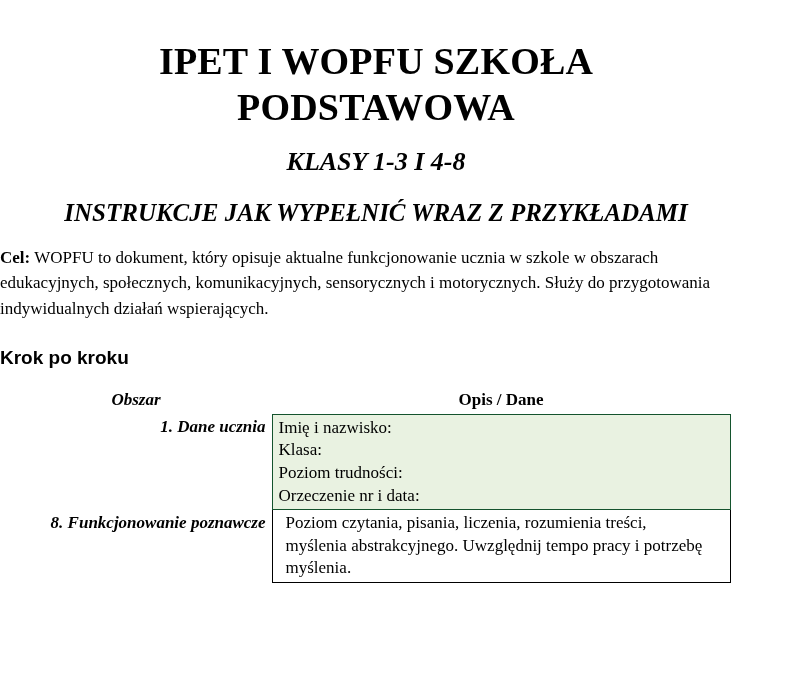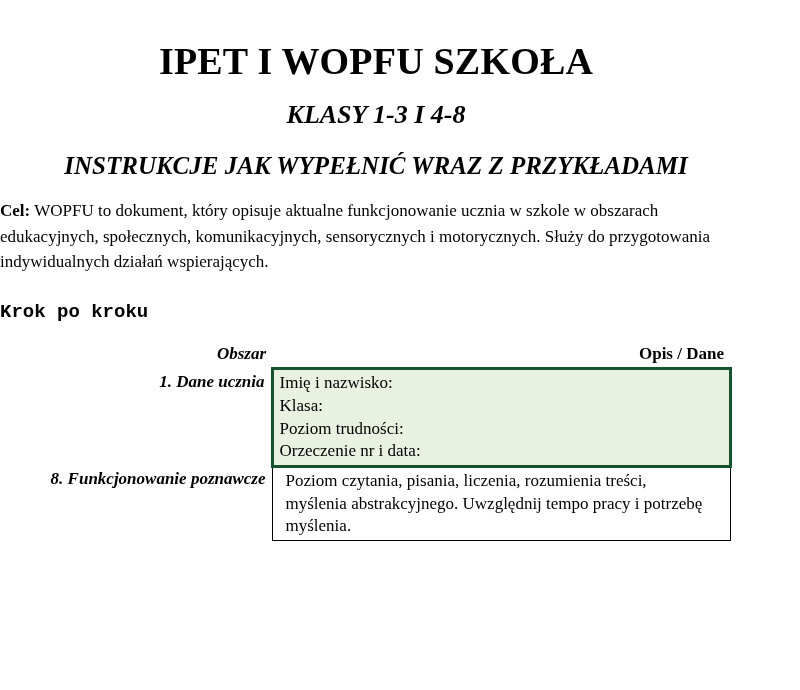--- a/index.html
+++ b/index.html
@@ -67,21 +67,21 @@
     font-size: 17px;
     line-height: 1.5;
     margin: 18px 0 0 48px;
     max-width: 760px;
   }
   .para .lead {
     font-weight: bold;
   }
 
   .sub-heading {
-    font-family: Liberation Mono, monospace;
+    font-family: Liberation Sans, sans-serif;
     font-weight: bold;
     font-size: 19px;
     margin: 26px 0 0 48px;
   }
 
   table.main-table {
     margin: 18px 0 0 48px;
     border-collapse: collapse;
     width: 730px;
     table-layout: fixed;
@@ -92,54 +92,55 @@
   table.main-table th,
   table.main-table td {
     vertical-align: top;
     padding: 2px 6px 2px 6px;
     font-size: 17px;
     line-height: 1.33;
   }
   th.head-area, th.head-desc {
     font-weight: bold;
     font-style: italic;
-    text-align: right;
+    text-align: center;
     border: none;
     padding-bottom: 6px;
   }
   th.head-desc {
     font-style: normal;
   }
   td.area-cell {
     font-weight: bold;
     font-style: italic;
     text-align: right;
     border: none;
     padding-right: 10px;
   }
   td.desc-cell {
-    border: 3px solid #14532d;
+    border: 1px solid #14532d;
     background: #e9f2e1;
   }
   td.desc-cell.plain {
     background: #ffffff;
     border: 1px solid #000000;
     border-top: none;
     padding-left: 13px;
   }
   .cell-line { display: block; }
 </style>
 </head>
 <body>
 
 <div class="page">
   <div class="content">
 
     <h1 class="doc-title">
       <span>IPET I WOPFU SZKOŁA</span><br>
+      <span>PODSTAWOWA</span>
     </h1>
 
     <div class="doc-subtitle">KLASY 1-3 I 4-8</div>
 
     <div class="doc-subtitle2">INSTRUKCJE JAK WYPEŁNIĆ WRAZ Z PRZYKŁADAMI</div>
 
 
     <p class="para"><span class="lead">Cel:</span><span> WOPFU to dokument, który opisuje aktualne funkcjonowanie ucznia w szkole w obszarach edukacyjnych, społecznych, komunikacyjnych, sensorycznych i motorycznych. Służy do przygotowania indywidualnych działań wspierających.</span></p>
 
     <h3 class="sub-heading">Krok po kroku</h3>

